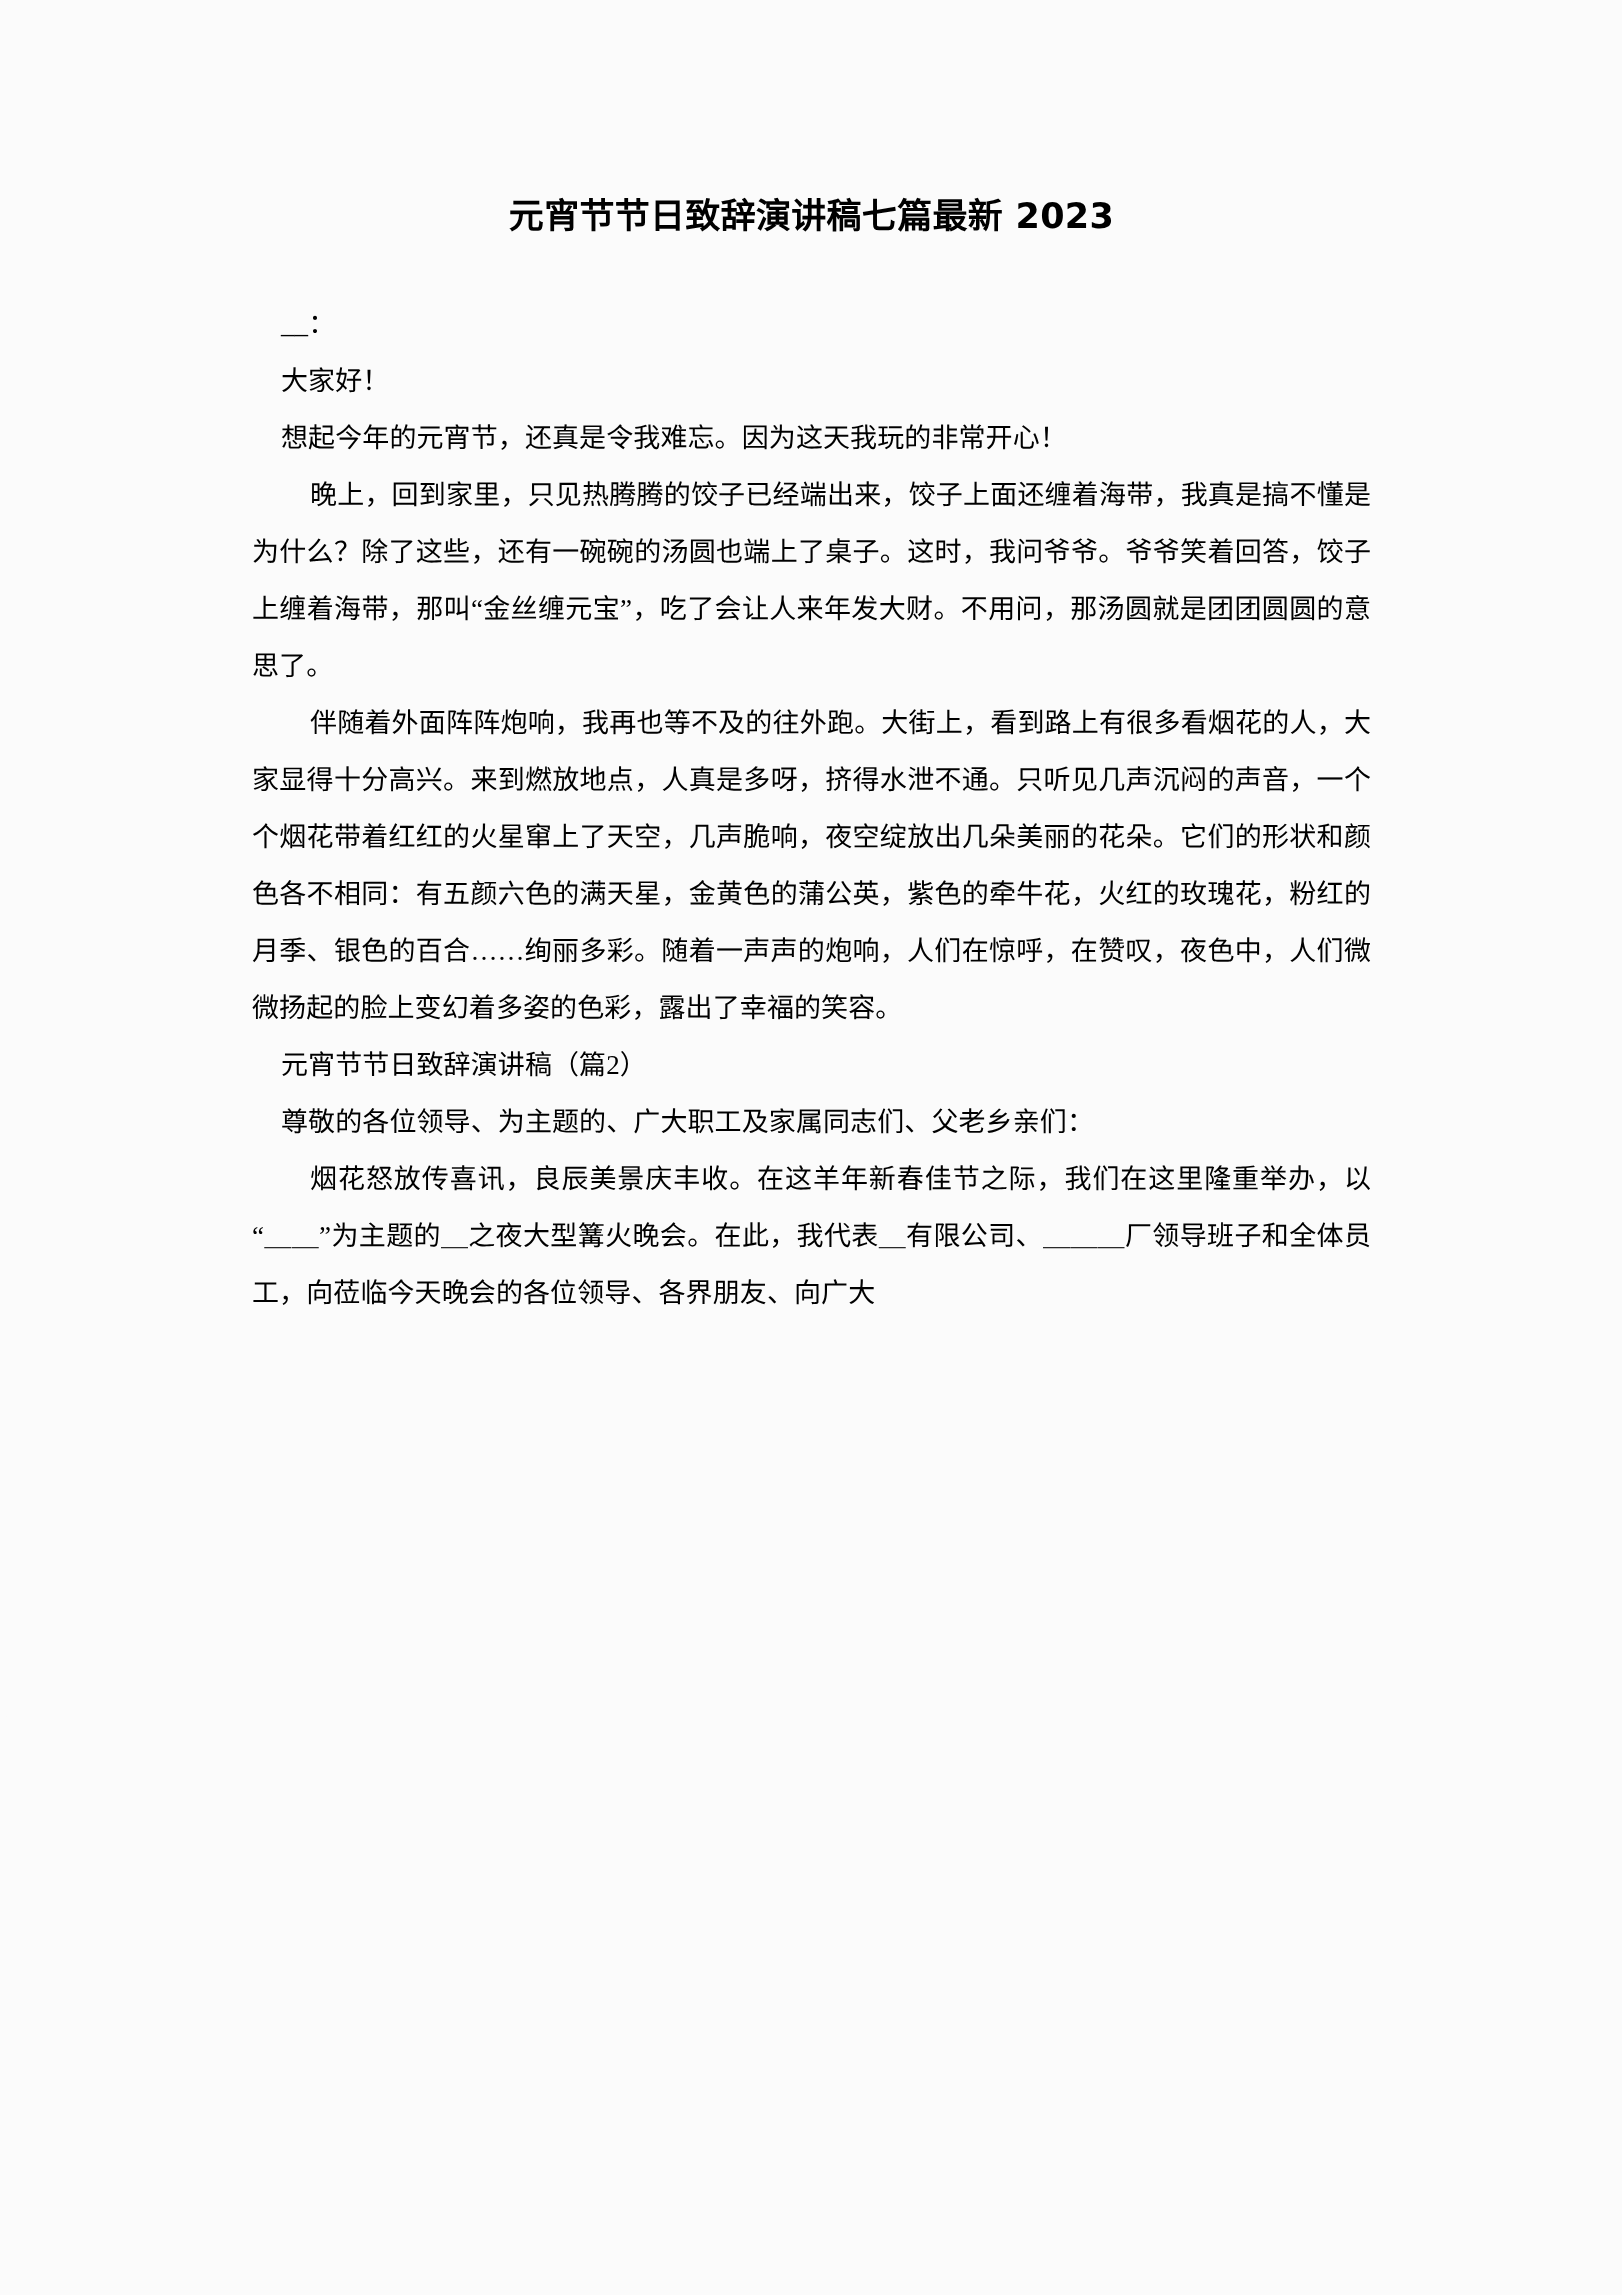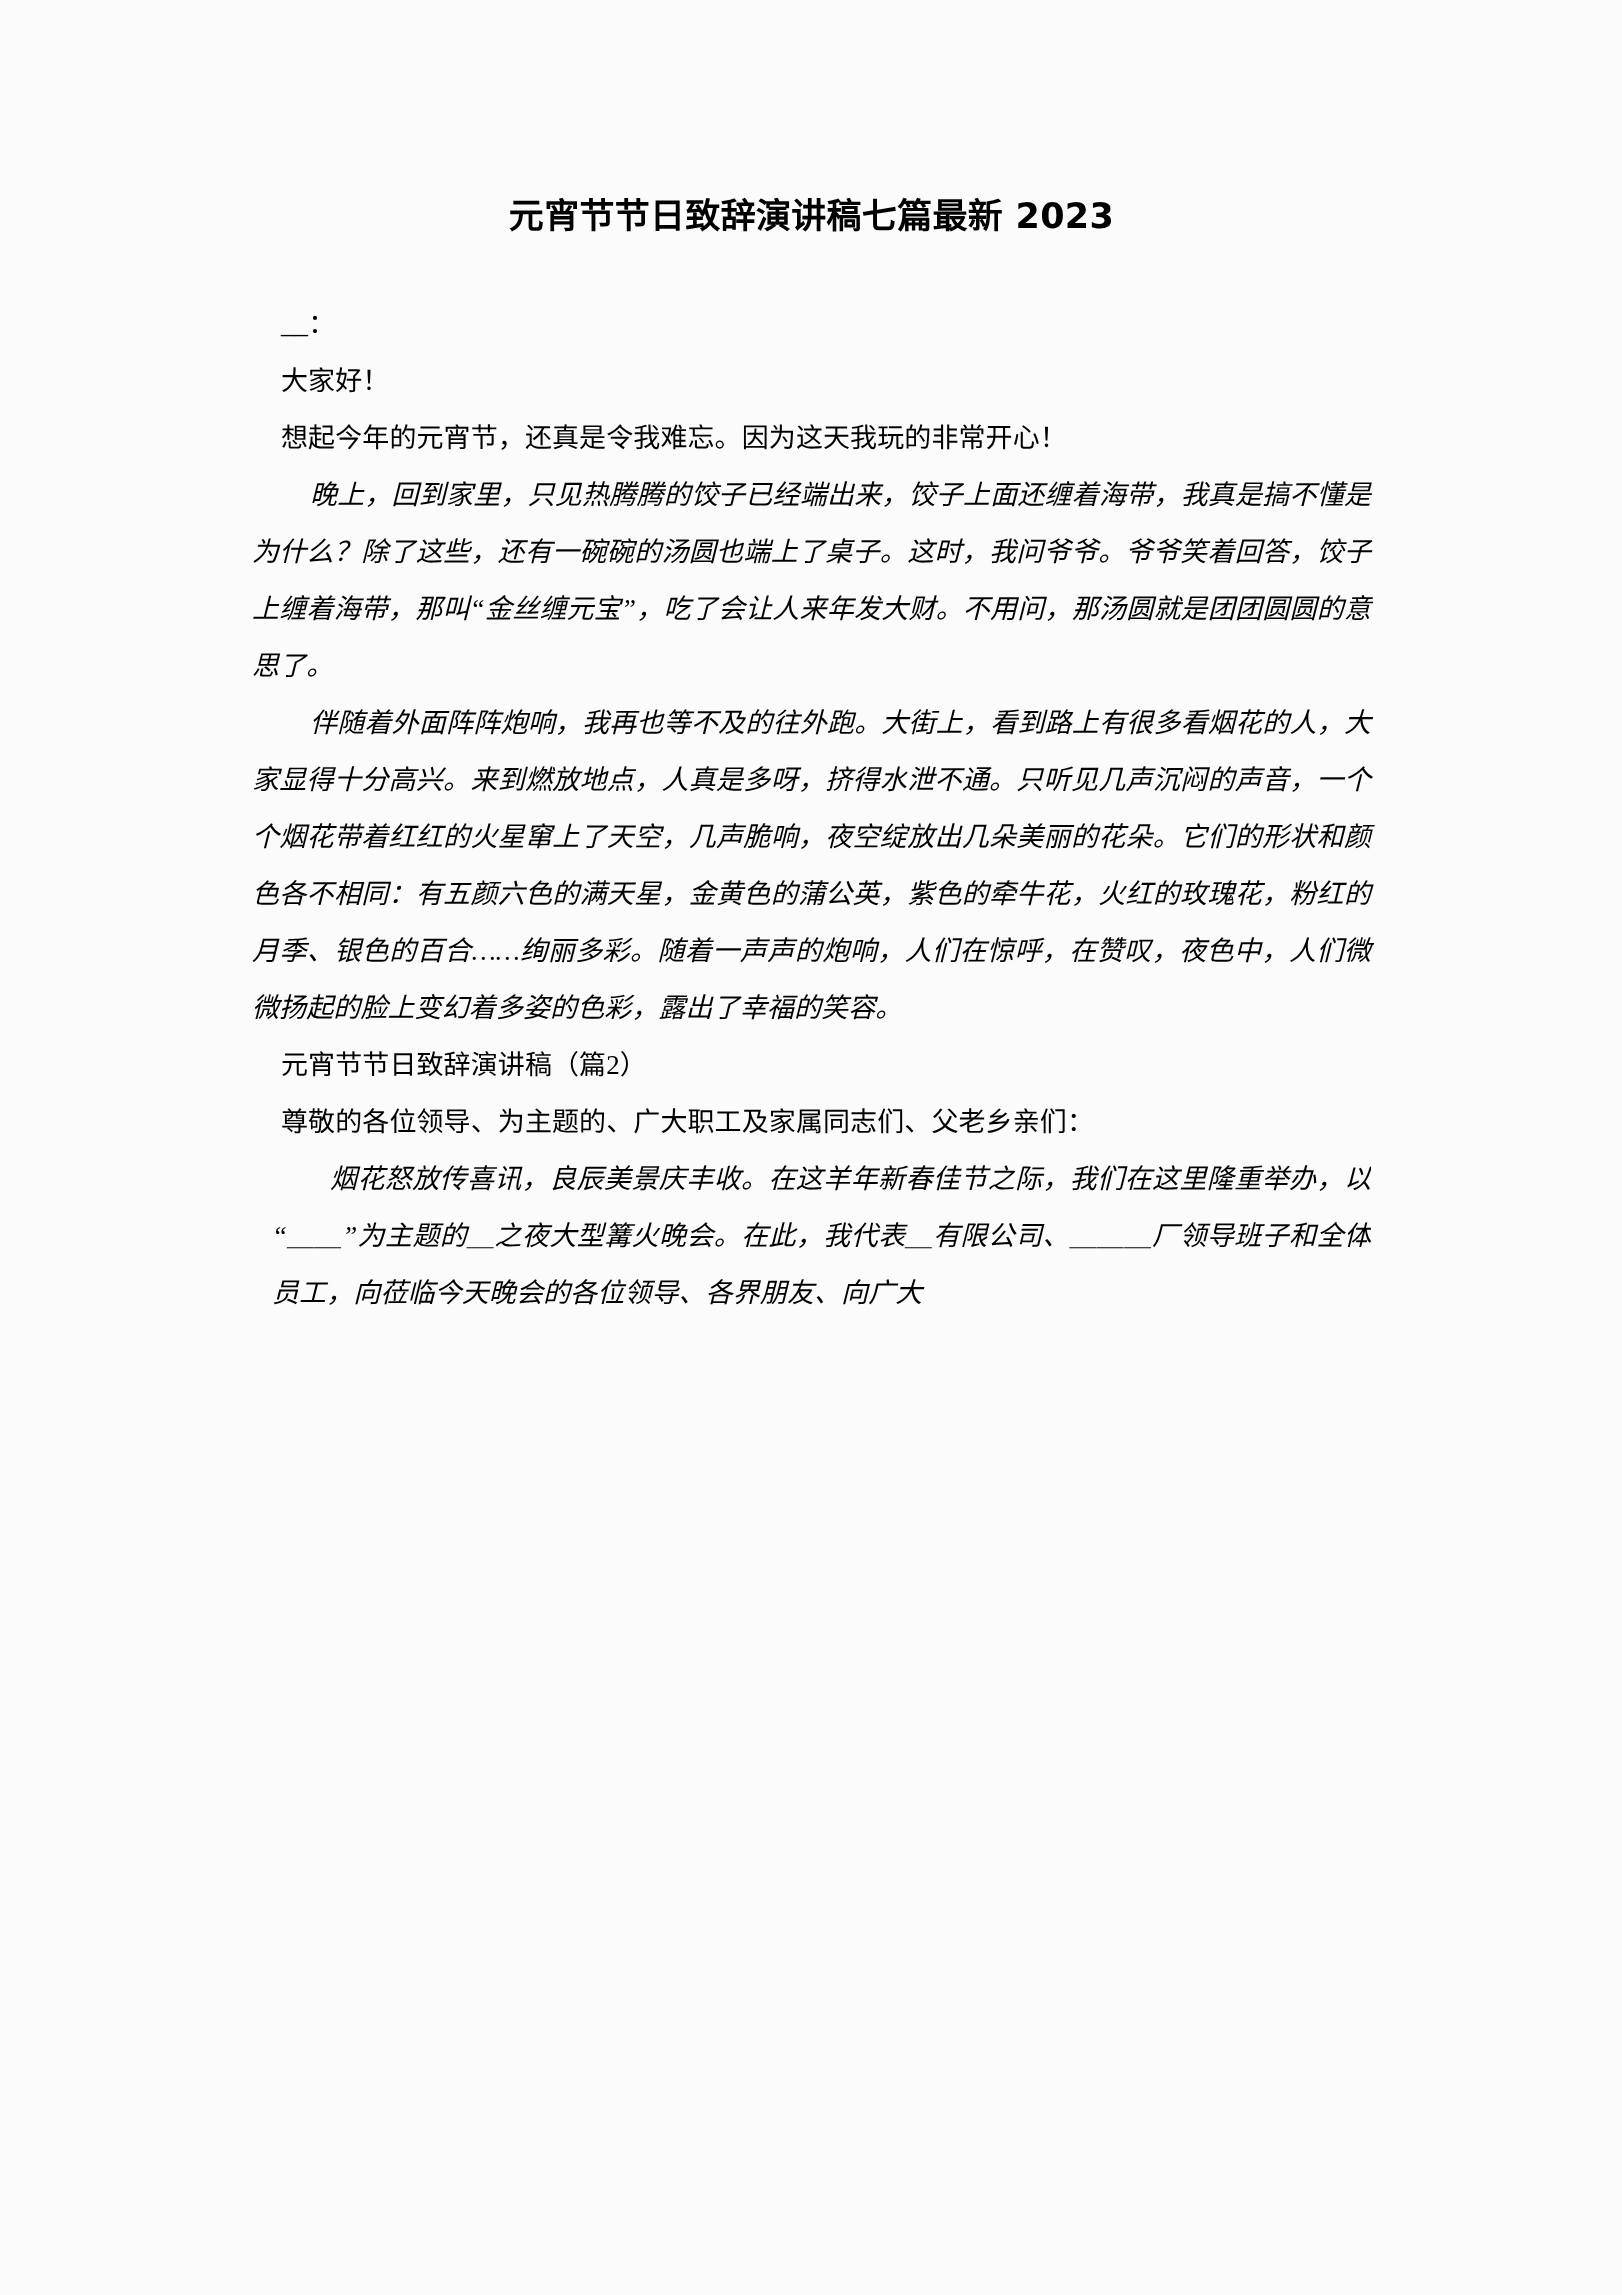--- a/index.html
+++ b/index.html
@@ -58,30 +58,28 @@
     white-space: pre-wrap;
     word-break: break-all;
   }
 
   p.indent-1 {
     text-indent: 29px;
   }
 
   p.indent-2 {
     text-indent: 58px;
-    font-style: italic;
   }
 
   p.heading-line {
     text-indent: 29px;
   }
 
   p.last-clipped {
     overflow: hidden;
-    margin-left: 20px;
   }
 </style>
 </head>
 <body>
 
 <div class="page">
 
   <div class="content">
 
     <h1 class="doc-title">元宵节节日致辞演讲稿七篇最新 2023</h1>

